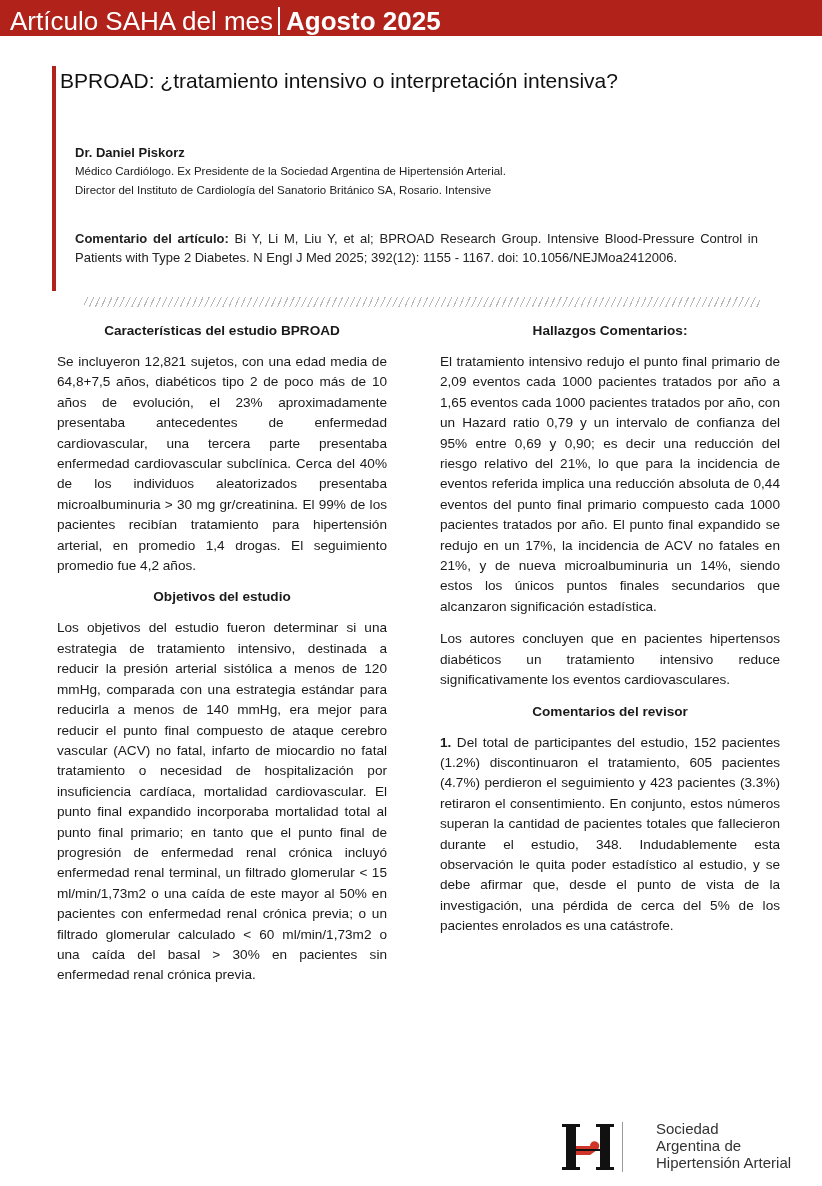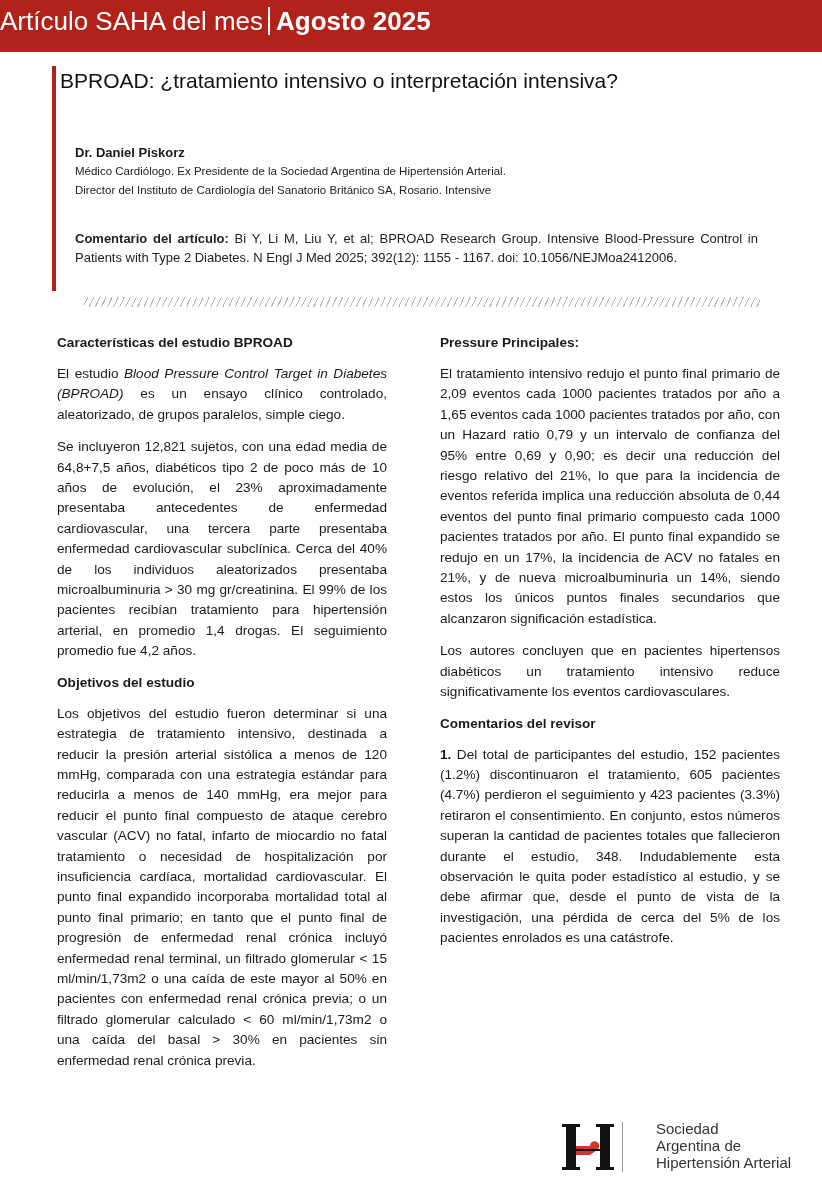--- a/index.html
+++ b/index.html
@@ -1,36 +1,36 @@
 <!DOCTYPE html>
 <html><head>
 <meta charset="utf-8">
 <style>
   html, body { margin: 0; padding: 0; background: #ffffff; }
   body { width: 822px; height: 1186px; position: relative; overflow: hidden;
          font-family: "Liberation Sans", sans-serif; color: #1a1a1a; }
-  .banner { position: absolute; left: 0; top: 0; width: 822px; height: 52px; background: #b0221a;
-            color: #fff; font-size: 26px; line-height: 42px; box-sizing: border-box; white-space: nowrap; }
+  .banner { position: absolute; left: 0; top: 0; width: 822px; height: 36px; background: #b0221a;
+            color: #fff; font-size: 26px; line-height: 42px; padding-left: 10px; box-sizing: border-box; white-space: nowrap; }
   .banner .sep { display: inline-block; width: 2px; height: 28px; background: #fff; vertical-align: -5px; margin: 0 6px 0 5px; }
   .banner b { font-weight: 700; }
   .accent-bar { position: absolute; left: 52px; top: 66px; width: 4px; height: 225px; background: #b0221a; }
   .title { position: absolute; left: 60px; top: 62px; width: 700px; text-align: left;
            font-size: 21px; line-height: 37px; color: #111; }
   .author { position: absolute; left: 75px; top: 145px; font-size: 13px; font-weight: 700; }
   .affil { position: absolute; left: 75px; font-size: 11.5px; color: #222; white-space: nowrap; }
   .affil1 { top: 165px; }
   .affil2 { top: 184px; }
   .citation { position: absolute; left: 75px; top: 229px; width: 683px; font-size: 13px; line-height: 19px; text-align: justify; color: #222; }
   .citation b { font-weight: 700; }
   .divider { position: absolute; left: 84px; top: 297px; width: 676px; height: 10px;
              background: repeating-linear-gradient(115deg, transparent 0 3px, #b8b8b8 3px 4px, transparent 4px 5.5px); }
   .col { position: absolute; top: 322px; font-size: 13.6px; line-height: 20.4px; color: #1a1a1a; }
   .col-left { left: 57px; width: 330px; }
   .col-right { left: 440px; width: 340px; }
-  .col h3 { font-size: 13.6px; font-weight: 700; margin: 12px 0 12px 0; line-height: 18px; }
+  .col h3 { font-size: 13.6px; font-weight: 700; margin: 0 0 12px 0; line-height: 18px; text-align: center; }
   .col p { margin: 0 0 12px 0; text-align: justify; }
   .col p i { font-style: italic; }
   .logo { position: absolute; left: 560px; top: 1118px; width: 245px; height: 60px; }
   .logo .mark { position: absolute; left: 0; top: 4px; width: 56px; height: 50px; }
   .logo .vline { position: absolute; left: 62px; top: 4px; width: 1px; height: 50px; background: #999; }
   .logo .text { position: absolute; left: 70px; top: 2px; font-size: 15px; line-height: 17px; color: #333; margin-left: 26px; }
 </style>
 </head>
 <body>
 
@@ -45,28 +45,27 @@
 <div class="author">Dr. Daniel Piskorz</div>
 <div class="affil affil1">Médico Cardiólogo. Ex Presidente de la Sociedad Argentina de Hipertensión Arterial.</div>
 <div class="affil affil2">Director del Instituto de Cardiología del Sanatorio Británico SA, Rosario. Intensive</div>
 
 <div class="citation"><b>Comentario del artículo:</b><span> Bi Y, Li M, Liu Y, et al; BPROAD Research Group. Intensive Blood-Pressure Control in Patients with Type 2 Diabetes. N Engl J Med 2025; 392(12): 1155 - 1167. doi: 10.1056/NEJMoa2412006.</span></div>
 
 <div class="divider"></div>
 
 <div class="col col-left">
   <h3>Características del estudio BPROAD</h3>
-  <p><span>El estudio </span><i>Blood Pressure Control Target in Diabetes (BPROAD)</i><span> es un ensayo clínico controlado, aleatorizado, de grupos paralelos, simple ciego.</span></p>
   <p>Se incluyeron 12,821 sujetos, con una edad media de 64,8+7,5 años, diabéticos tipo 2 de poco más de 10 años de evolución, el 23% aproximadamente presentaba antecedentes de enfermedad cardiovascular, una tercera parte presentaba enfermedad cardiovascular subclínica. Cerca del 40% de los individuos aleatorizados presentaba microalbuminuria &gt; 30 mg gr/creatinina. El 99% de los pacientes recibían tratamiento para hipertensión arterial, en promedio 1,4 drogas. El seguimiento promedio fue 4,2 años.</p>
   <h3>Objetivos del estudio</h3>
   <p>Los objetivos del estudio fueron determinar si una estrategia de tratamiento intensivo, destinada a reducir la presión arterial sistólica a menos de 120 mmHg, comparada con una estrategia estándar para reducirla a menos de 140 mmHg, era mejor para reducir el punto final compuesto de ataque cerebro vascular (ACV) no fatal, infarto de miocardio no fatal tratamiento o necesidad de hospitalización por insuficiencia cardíaca, mortalidad cardiovascular. El punto final expandido incorporaba mortalidad total al punto final primario; en tanto que el punto final de progresión de enfermedad renal crónica incluyó enfermedad renal terminal, un filtrado glomerular &lt; 15 ml/min/1,73m2 o una caída de este mayor al 50% en pacientes con enfermedad renal crónica previa; o un filtrado glomerular calculado &lt; 60 ml/min/1,73m2 o una caída del basal &gt; 30% en pacientes sin enfermedad renal crónica previa.</p>
 </div>
 
 <div class="col col-right">
-  <h3>Pressure Principales:</h3>
+  <h3>Hallazgos Comentarios:</h3>
   <p>El tratamiento intensivo redujo el punto final primario de 2,09 eventos cada 1000 pacientes tratados por año a 1,65 eventos cada 1000 pacientes tratados por año, con un Hazard ratio 0,79 y un intervalo de confianza del 95% entre 0,69 y 0,90; es decir una reducción del riesgo relativo del 21%, lo que para la incidencia de eventos referida implica una reducción absoluta de 0,44 eventos del punto final primario compuesto cada 1000 pacientes tratados por año. El punto final expandido se redujo en un 17%, la incidencia de ACV no fatales en 21%, y de nueva microalbuminuria un 14%, siendo estos los únicos puntos finales secundarios que alcanzaron significación estadística.</p>
   <p>Los autores concluyen que en pacientes hipertensos diabéticos un tratamiento intensivo reduce significativamente los eventos cardiovasculares.</p>
   <h3>Comentarios del revisor</h3>
   <p><b>1.</b><span> Del total de participantes del estudio, 152 pacientes (1.2%) discontinuaron el tratamiento, 605 pacientes (4.7%) perdieron el seguimiento y 423 pacientes (3.3%) retiraron el consentimiento. En conjunto, estos números superan la cantidad de pacientes totales que fallecieron durante el estudio, 348. Indudablemente esta observación le quita poder estadístico al estudio, y se debe afirmar que, desde el punto de vista de la investigación, una pérdida de cerca del 5% de los pacientes enrolados es una catástrofe.</span></p>
 </div>
 
 <div class="logo">
   <svg class="mark" viewBox="0 0 56 50">
     <rect x="2" y="2" width="18" height="3" fill="#111"></rect>
     <rect x="36" y="2" width="18" height="3" fill="#111"></rect>

